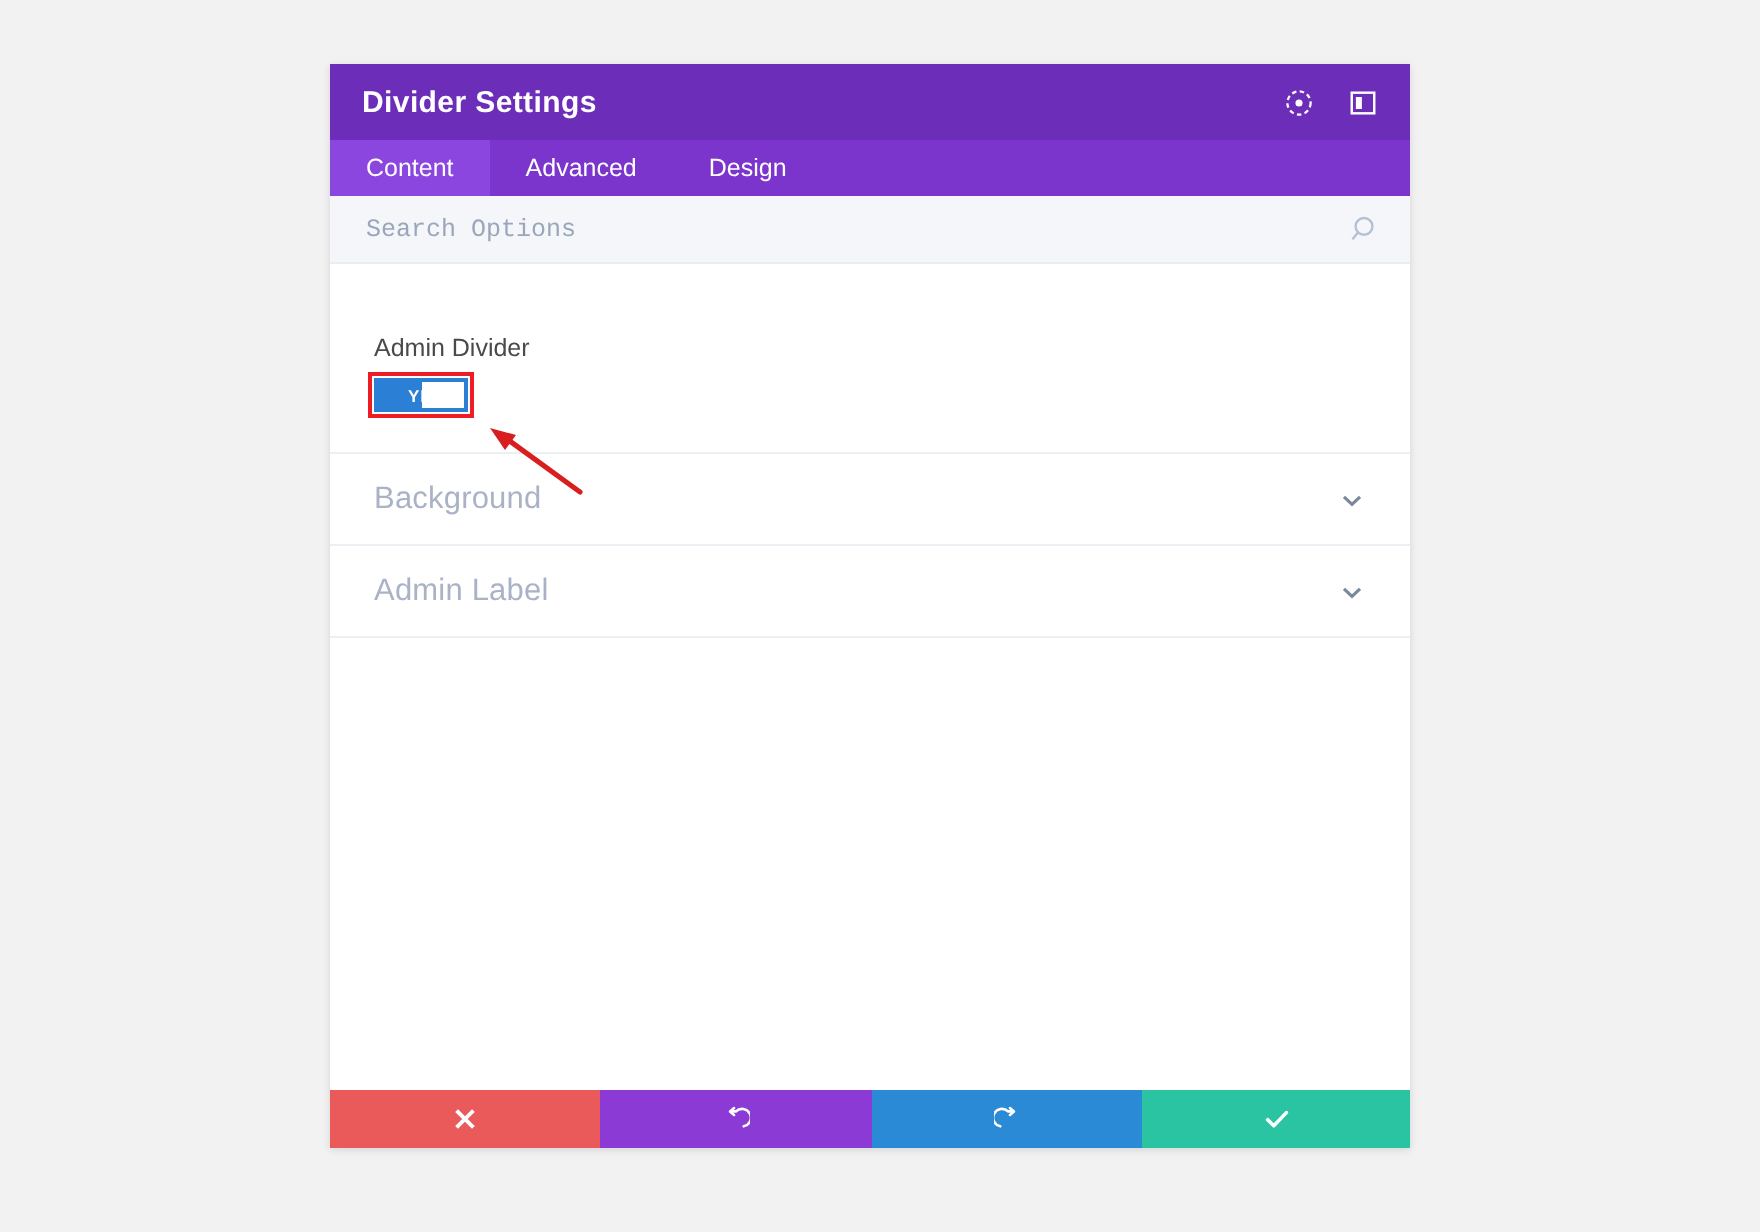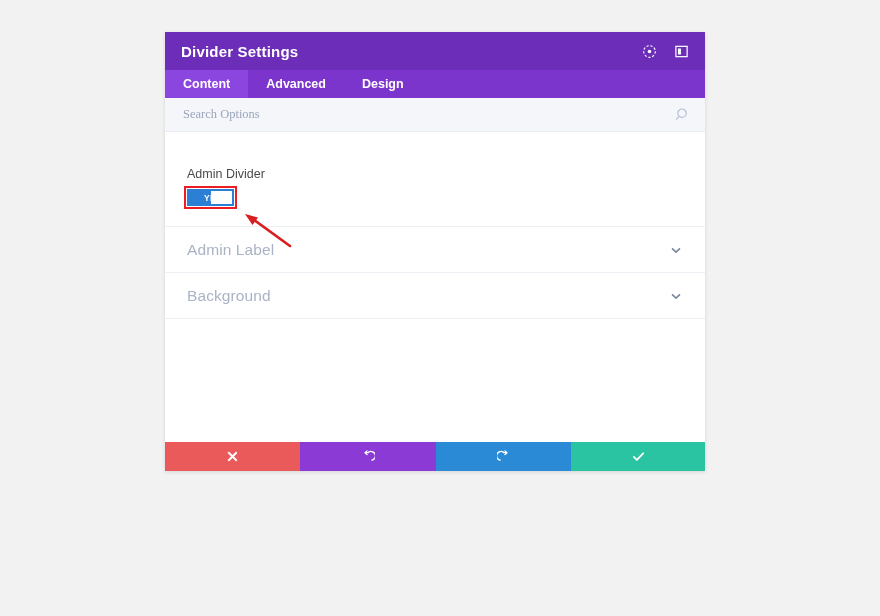--- a/index.html
+++ b/index.html
@@ -14,21 +14,21 @@
     overflow: hidden;
     position: relative;
   }
 
   
   .panel {
     position: absolute;
     left: 165px;
     top: 32px;
     width: 540px;
-    height: 439px;
+    height: 542px;
     background: #ffffff;
     box-shadow: 0 1px 4px rgba(0,0,0,0.12);
     display: flex;
     flex-direction: column;
     overflow: hidden;
   }
 
   
   .panel-header {
     height: 38px;
@@ -68,21 +68,21 @@
     align-items: stretch;
     flex: none;
   }
   .tab {
     padding: 0 18px;
     display: flex;
     align-items: center;
     justify-content: center;
     color: #ffffff;
     font-size: 12.5px;
-    font-weight: bold;
+    font-weight: normal;
     cursor: pointer;
     white-space: nowrap;
   }
   .tab.active {
     background: #8c46e0;
   }
 
   
   .search-bar {
     height: 33px;
@@ -91,21 +91,21 @@
     display: flex;
     align-items: center;
     padding: 0 16px;
     flex: none;
   }
   .search-input {
     border: none;
     outline: none;
     background: transparent;
     flex: 1;
-    font-family: Liberation Serif, serif;
+    font-family: Liberation Mono, monospace;
     font-size: 12.5px;
     color: #6d28d9;
   }
   .search-input::placeholder { color: #9aa6bb; }
   .search-icon { width: 16px; height: 16px; flex: none; cursor: pointer; }
 
   
   .panel-body {
     flex: 1;
     background: #ffffff;
@@ -267,28 +267,28 @@
       <div class="toggle-wrap">
         <div class="toggle">
           <span class="toggle-text">YES</span>
           <span class="toggle-knob"></span>
         </div>
         <div class="toggle-highlight"></div>
       </div>
     </div>
 
     <div class="section-closed">
-      <span class="section-title-closed">Admin Label</span>
+      <span class="section-title-closed">Background</span>
       <svg class="chev" viewBox="0 0 14 14">
         <polyline points="3,5.4 7,9.2 11,5.4" fill="none" stroke="#7b879c" stroke-width="1.6"></polyline>
       </svg>
     </div>
 
     <div class="section-closed">
-      <span class="section-title-closed">Background</span>
+      <span class="section-title-closed">Admin Label</span>
       <svg class="chev" viewBox="0 0 14 14">
         <polyline points="3,5.4 7,9.2 11,5.4" fill="none" stroke="#7b879c" stroke-width="1.6"></polyline>
       </svg>
     </div>
 
   </div>
 
   <div class="panel-footer">
     <div class="foot-btn foot-cancel">
       <svg width="13" height="13" viewBox="0 0 14 14">

